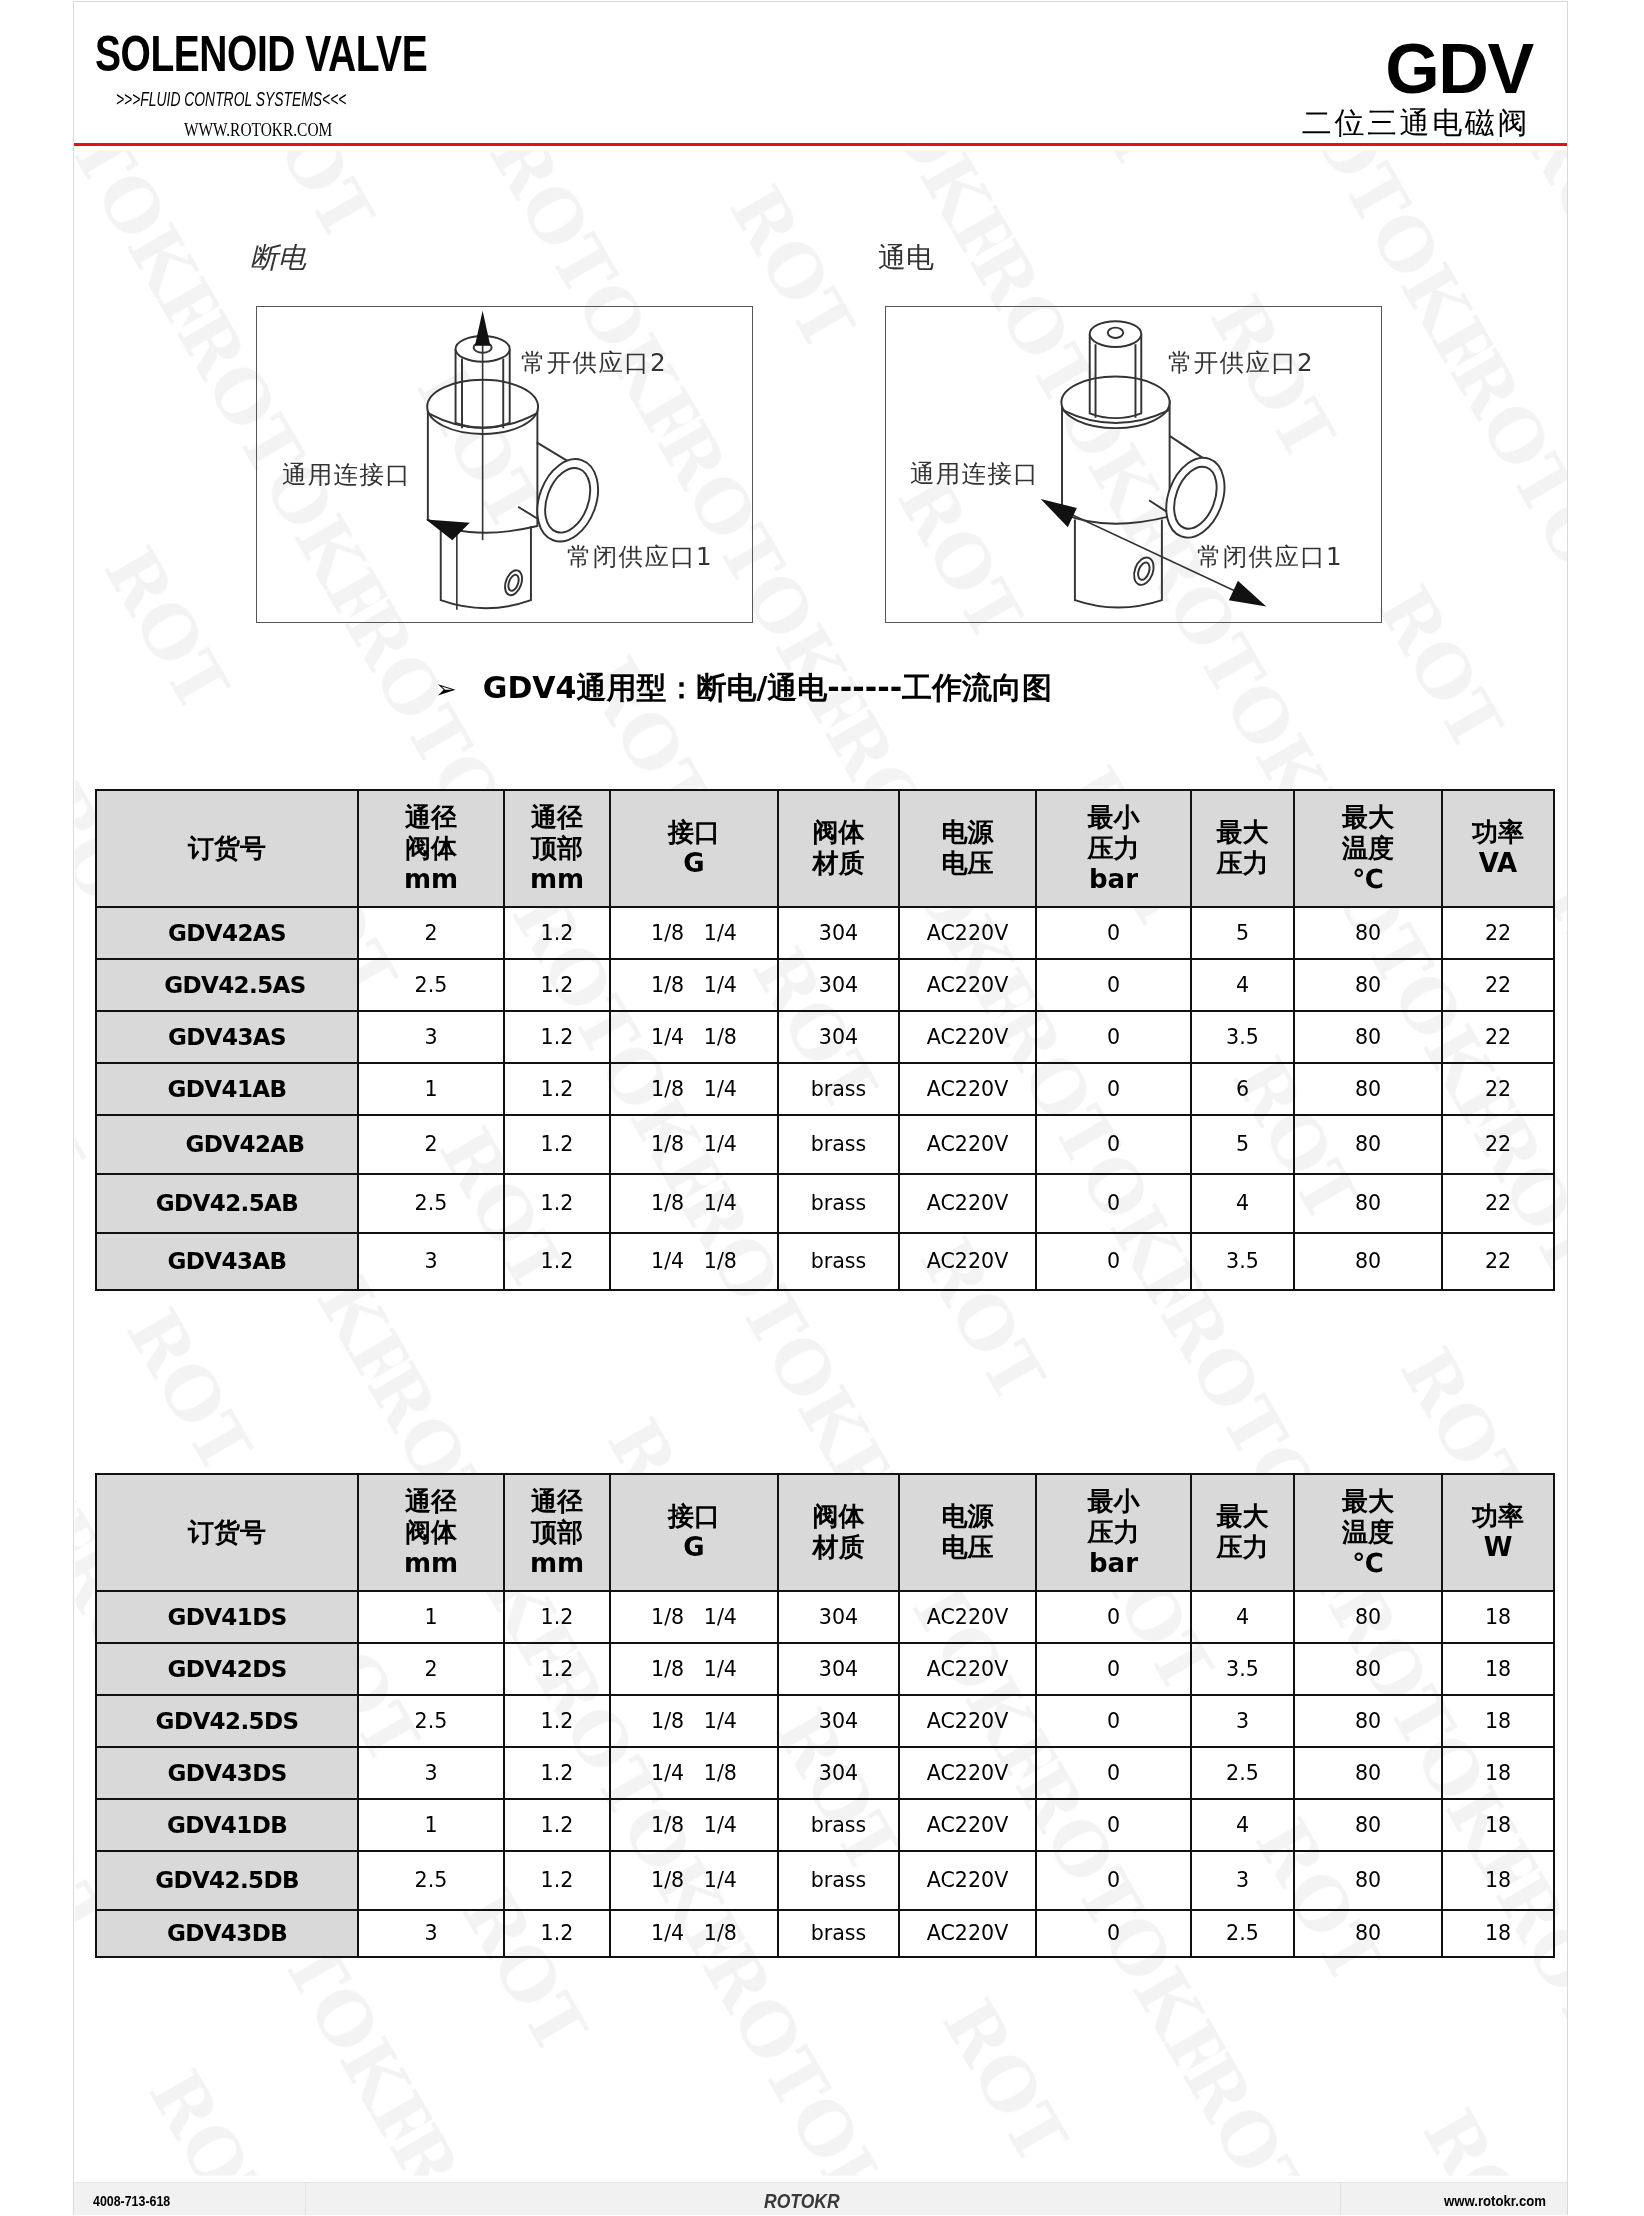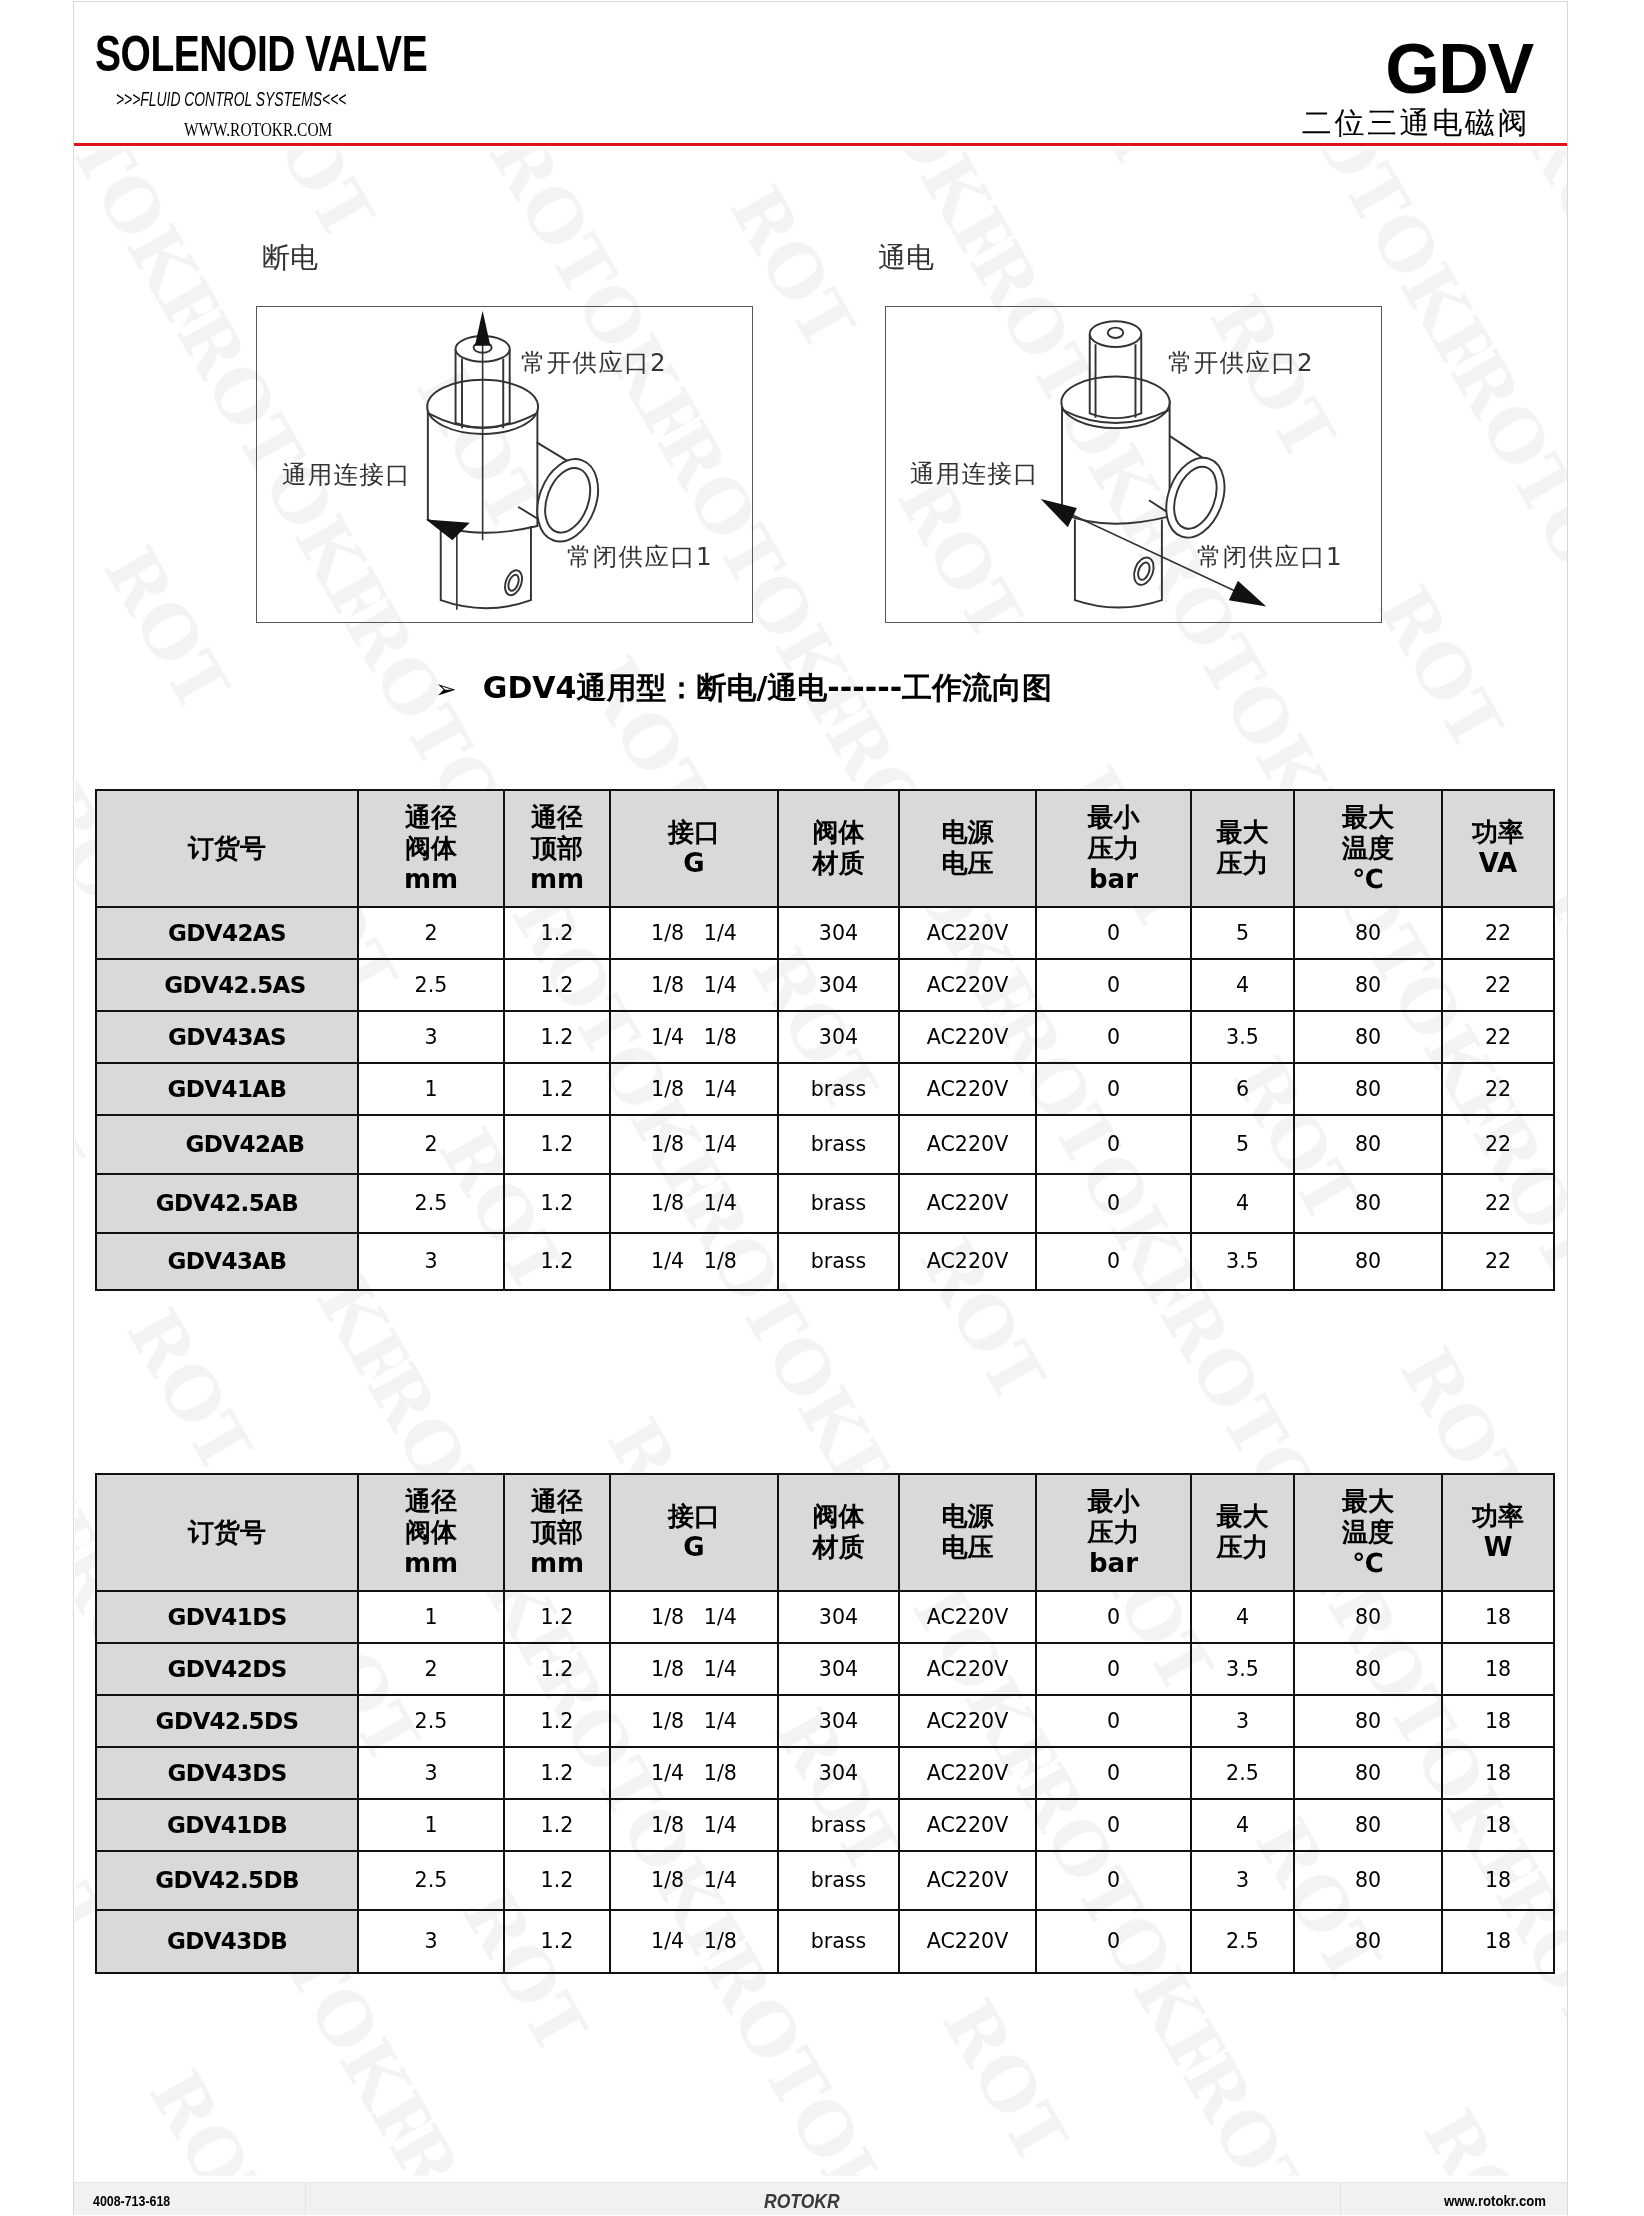--- a/index.html
+++ b/index.html
@@ -44,21 +44,21 @@
     <rect x="0" y="230" width="2318" height="3140" fill="url(#wmp)"></rect>
   </svg>
 
   <div class="abs brand-title">SOLENOID VALVE</div>
   <div class="abs brand-tag">&gt;&gt;&gt;FLUID CONTROL SYSTEMS&lt;&lt;&lt;</div>
   <div class="abs brand-url">WWW.ROTOKR.COM</div>
   <div class="abs series">GDV</div>
   <div class="abs series-cn">二位三通电磁阀</div>
   <div class="abs redline"></div>
 
-  <div class="abs state-label" style="left:188px; top:242px;">断电</div>
+  <div class="abs state-label" style="left:176px; top:242px;font-style:italic;">断电</div>
   <div class="abs diag-box" style="left:182px; top:304px; width:497px; height:317px;">
     <svg width="497" height="317" viewBox="0 0 771 492" style="position:absolute;left:0;top:0;">
       <g fill="none" stroke="#333" stroke-width="3">
 
         <path d="M285 340 L285 455 Q355 480 425 455 L425 340"></path>
 
         <path d="M265 150 L265 330 Q330 365 435 340 L435 150"></path>
         <ellipse cx="350" cy="155" rx="86" ry="42" fill="#fff"></ellipse>
         <path d="M266 165 Q350 210 434 165"></path>
 
@@ -398,21 +398,21 @@
           <td style="white-space: pre;">2.5</td>
           <td style="white-space: pre;">1.2</td>
           <td style="white-space: pre;">1/8   1/4</td>
           <td style="white-space: pre;">brass</td>
           <td style="white-space: pre;">AC220V</td>
           <td style="white-space: pre;">0</td>
           <td style="white-space: pre;">3</td>
           <td style="white-space: pre;">80</td>
           <td style="white-space: pre;">18</td>
         </tr>
-        <tr style="height: 63px;">
+        <tr style="height: 47px;">
           <td class="code" style="white-space: pre;">GDV43DB</td>
           <td style="white-space: pre;">3</td>
           <td style="white-space: pre;">1.2</td>
           <td style="white-space: pre;">1/4   1/8</td>
           <td style="white-space: pre;">brass</td>
           <td style="white-space: pre;">AC220V</td>
           <td style="white-space: pre;">0</td>
           <td style="white-space: pre;">2.5</td>
           <td style="white-space: pre;">80</td>
           <td style="white-space: pre;">18</td>

